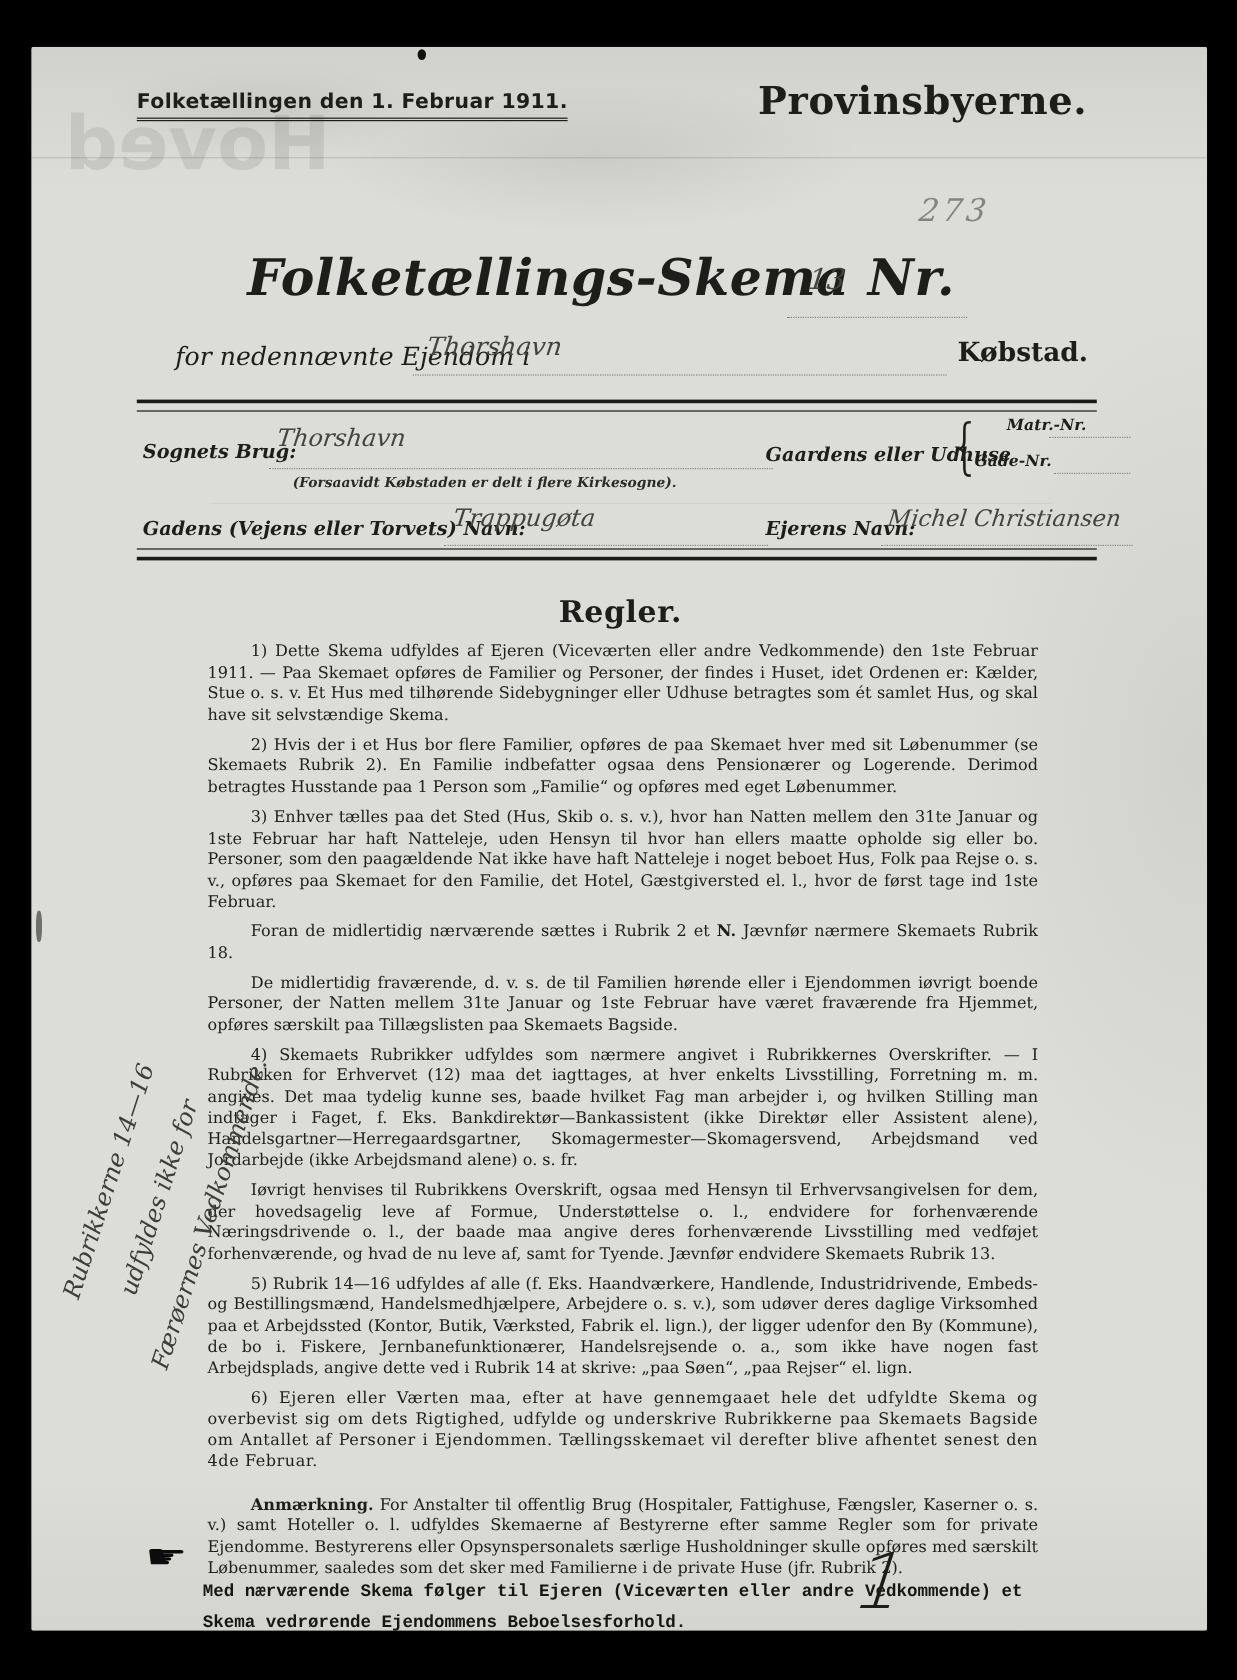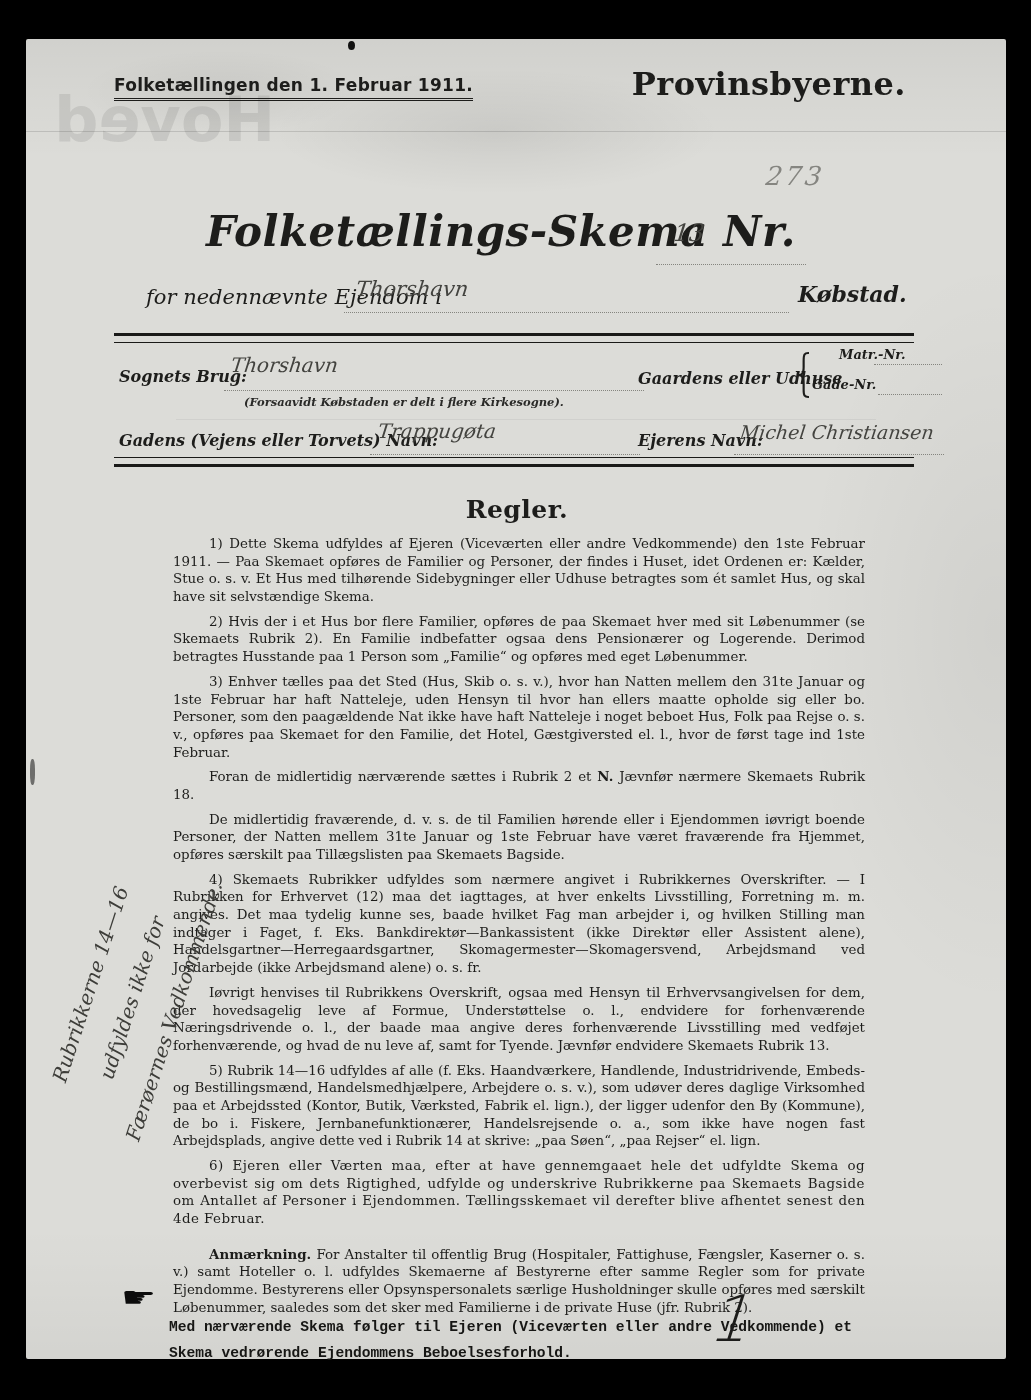--- a/index.html
+++ b/index.html
@@ -26,21 +26,21 @@
   .faintline{left:0;top:92px;width:980px;height:1px;background:rgba(0,0,0,0.13);}
   .faintline2{left:150px;top:380px;width:700px;height:1px;background:rgba(0,0,0,0.05);}
   .pagenum{left:740px;top:122px;font-size:26px;color:#858580;font-style:italic;letter-spacing:3px;}
   
   .title{left:180px;top:168px;font-size:42px;font-weight:bold;font-style:italic;letter-spacing:.5px;}
   .title-no{left:648px;top:180px;font-size:24px;}
   .title-dots{left:630px;top:224px;width:150px;}
   .subline-pre{left:120px;top:246px;font-size:21px;font-style:italic;font-weight:500;}
   .subline-val{left:330px;top:238px;font-size:21px;}
   .subline-dots{left:318px;top:272px;width:445px;}
-  .subline-right{left:772px;top:242px;font-size:22px;font-weight:bold;font-style:italic;}
+  .subline-right{left:772px;top:242px;font-size:22px;font-weight:bold;}
   .rule{left:88px;width:800px;height:6px;}
   .rule-a{top:294px;border-top:3px solid #1a1a18;border-bottom:1px solid #1a1a18;}
   .rule-b{top:418px;border-top:1px solid #1a1a18;border-bottom:3px solid #1a1a18;}
   
   .flabel{font-size:16px;font-weight:bold;font-style:italic;}
   .sogn-label{left:93px;top:328px;}
   .sogn-val{left:205px;top:314px;font-size:20px;}
   .sogn-dots{left:198px;top:350px;width:420px;}
   .sogn-note{left:218px;top:356px;font-size:11.5px;font-weight:bold;font-style:italic;color:#2a2a28;}
   .gaard-label{left:612px;top:330px;}

